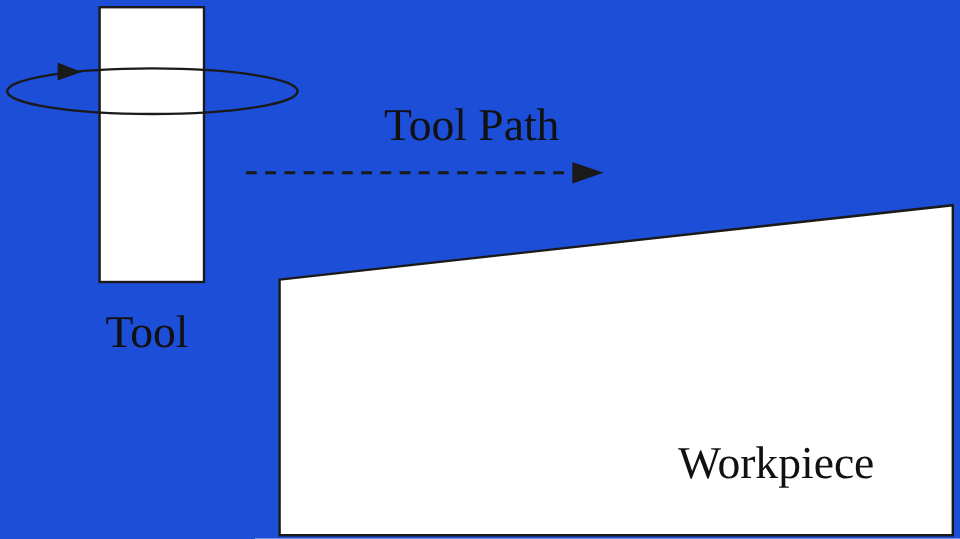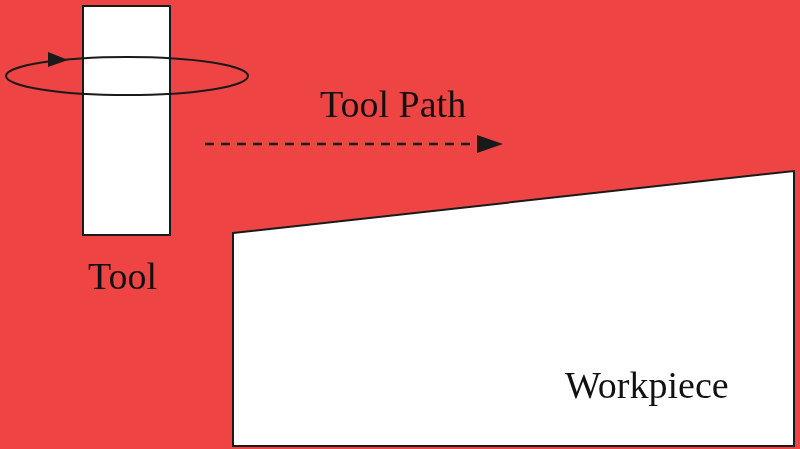--- a/index.html
+++ b/index.html
@@ -4,21 +4,21 @@
 <style>
   html, body {
     margin: 0;
     padding: 0;
     background: #ffffff;
   }
   .canvas {
     position: relative;
     width: 800px;
     height: 449px;
-    background: #ef4444;
+    background: #1d4ed8;
     overflow: hidden;
     font-family: "Liberation Serif", serif;
   }
   svg {
     display: block;
   }
   .diagram-label {
     font-family: "Liberation Serif", serif;
     fill: #111111;
   }

